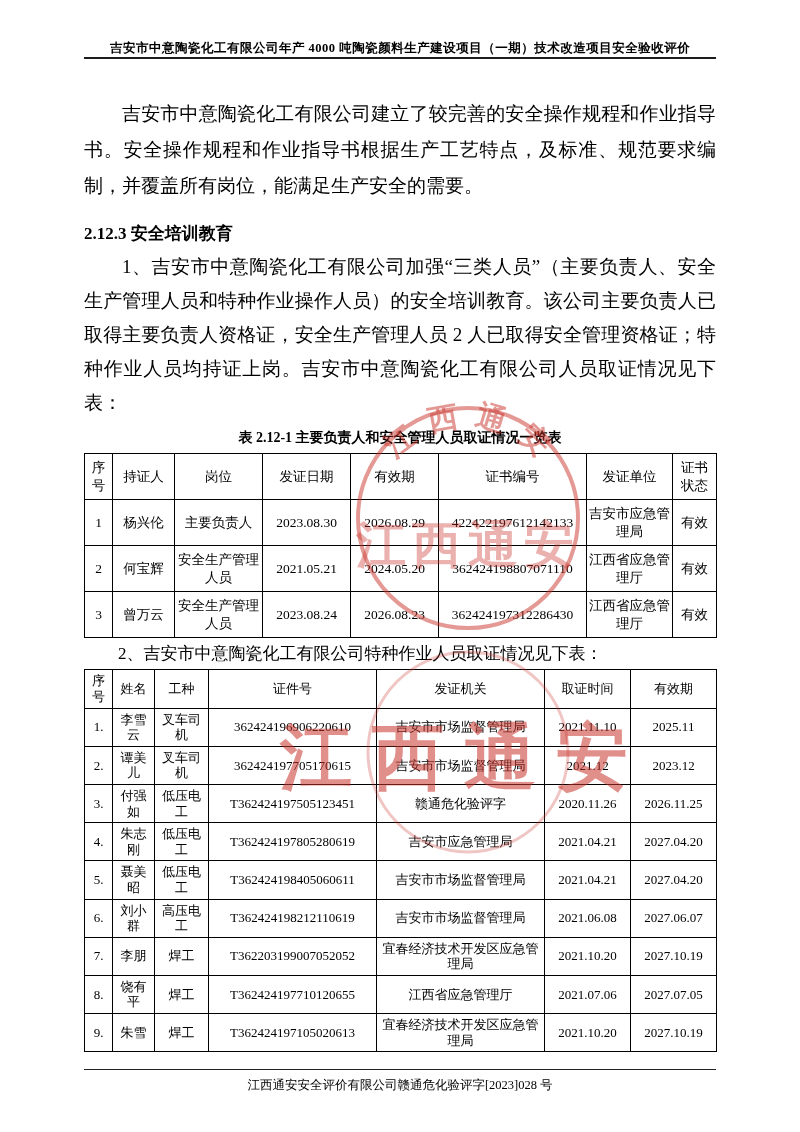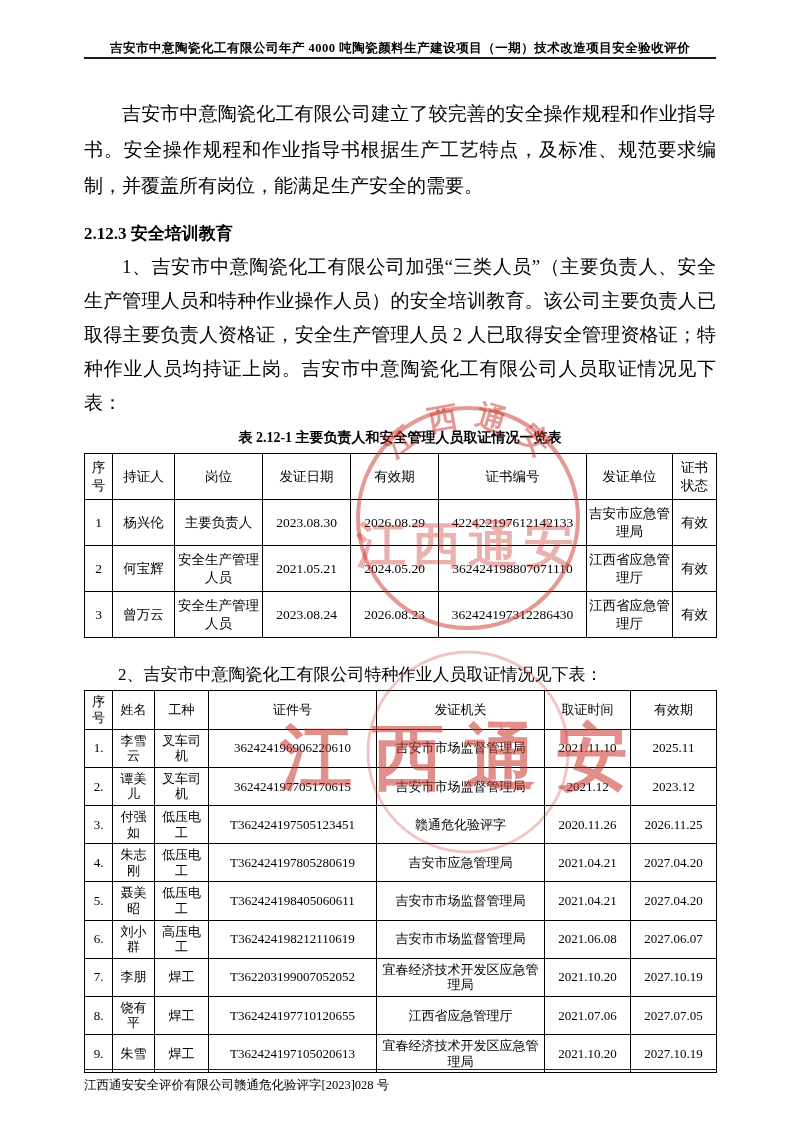--- a/index.html
+++ b/index.html
@@ -25,21 +25,21 @@
     font-size:19px; line-height:36px;
     text-align:justify; text-indent:2em;
   }
   .body-para.second { line-height:34px; }
   .section-heading {
     font-size:17px; font-weight:bold;
     margin:18px 0 5px 0;
     font-family:"Liberation Serif","DejaVu Serif",serif;
   }
   .lead-para {
-    font-size:17px; line-height:30px; text-indent:2em; margin-top:22px;
+    font-size:17px; line-height:30px; text-indent:2em; margin-top:1px;
   }
   .table-caption {
     text-align:center; font-weight:bold; font-size:14px;
     margin:9px 0 6px 0;
   }
   table {
     width:100%; border-collapse:collapse; table-layout:fixed;
     background:transparent;
   }
   th, td {
@@ -54,21 +54,21 @@
   .tbl2 { font-size:13px; margin-bottom:4px; }
   .tbl2 th, .tbl2 td { line-height:1.2; padding:3px 2px; }
   .page-number {
     position:absolute; bottom:76px; left:0; right:0;
     text-align:center; font-size:13px;
   }
   .doc-footer {
     position:absolute; left:84px; right:84px; bottom:38px;
     border-top:1.5px solid #222;
     padding-top:7px;
-    display:flex; justify-content:flex-start;
+    display:flex; justify-content:center;
     font-size:12.5px;
     margin-top:32px;
   }
   .watermark {
     position:absolute; top:0; left:0;
     pointer-events:none;
     z-index:5;
   }
 </style>
 </head>

